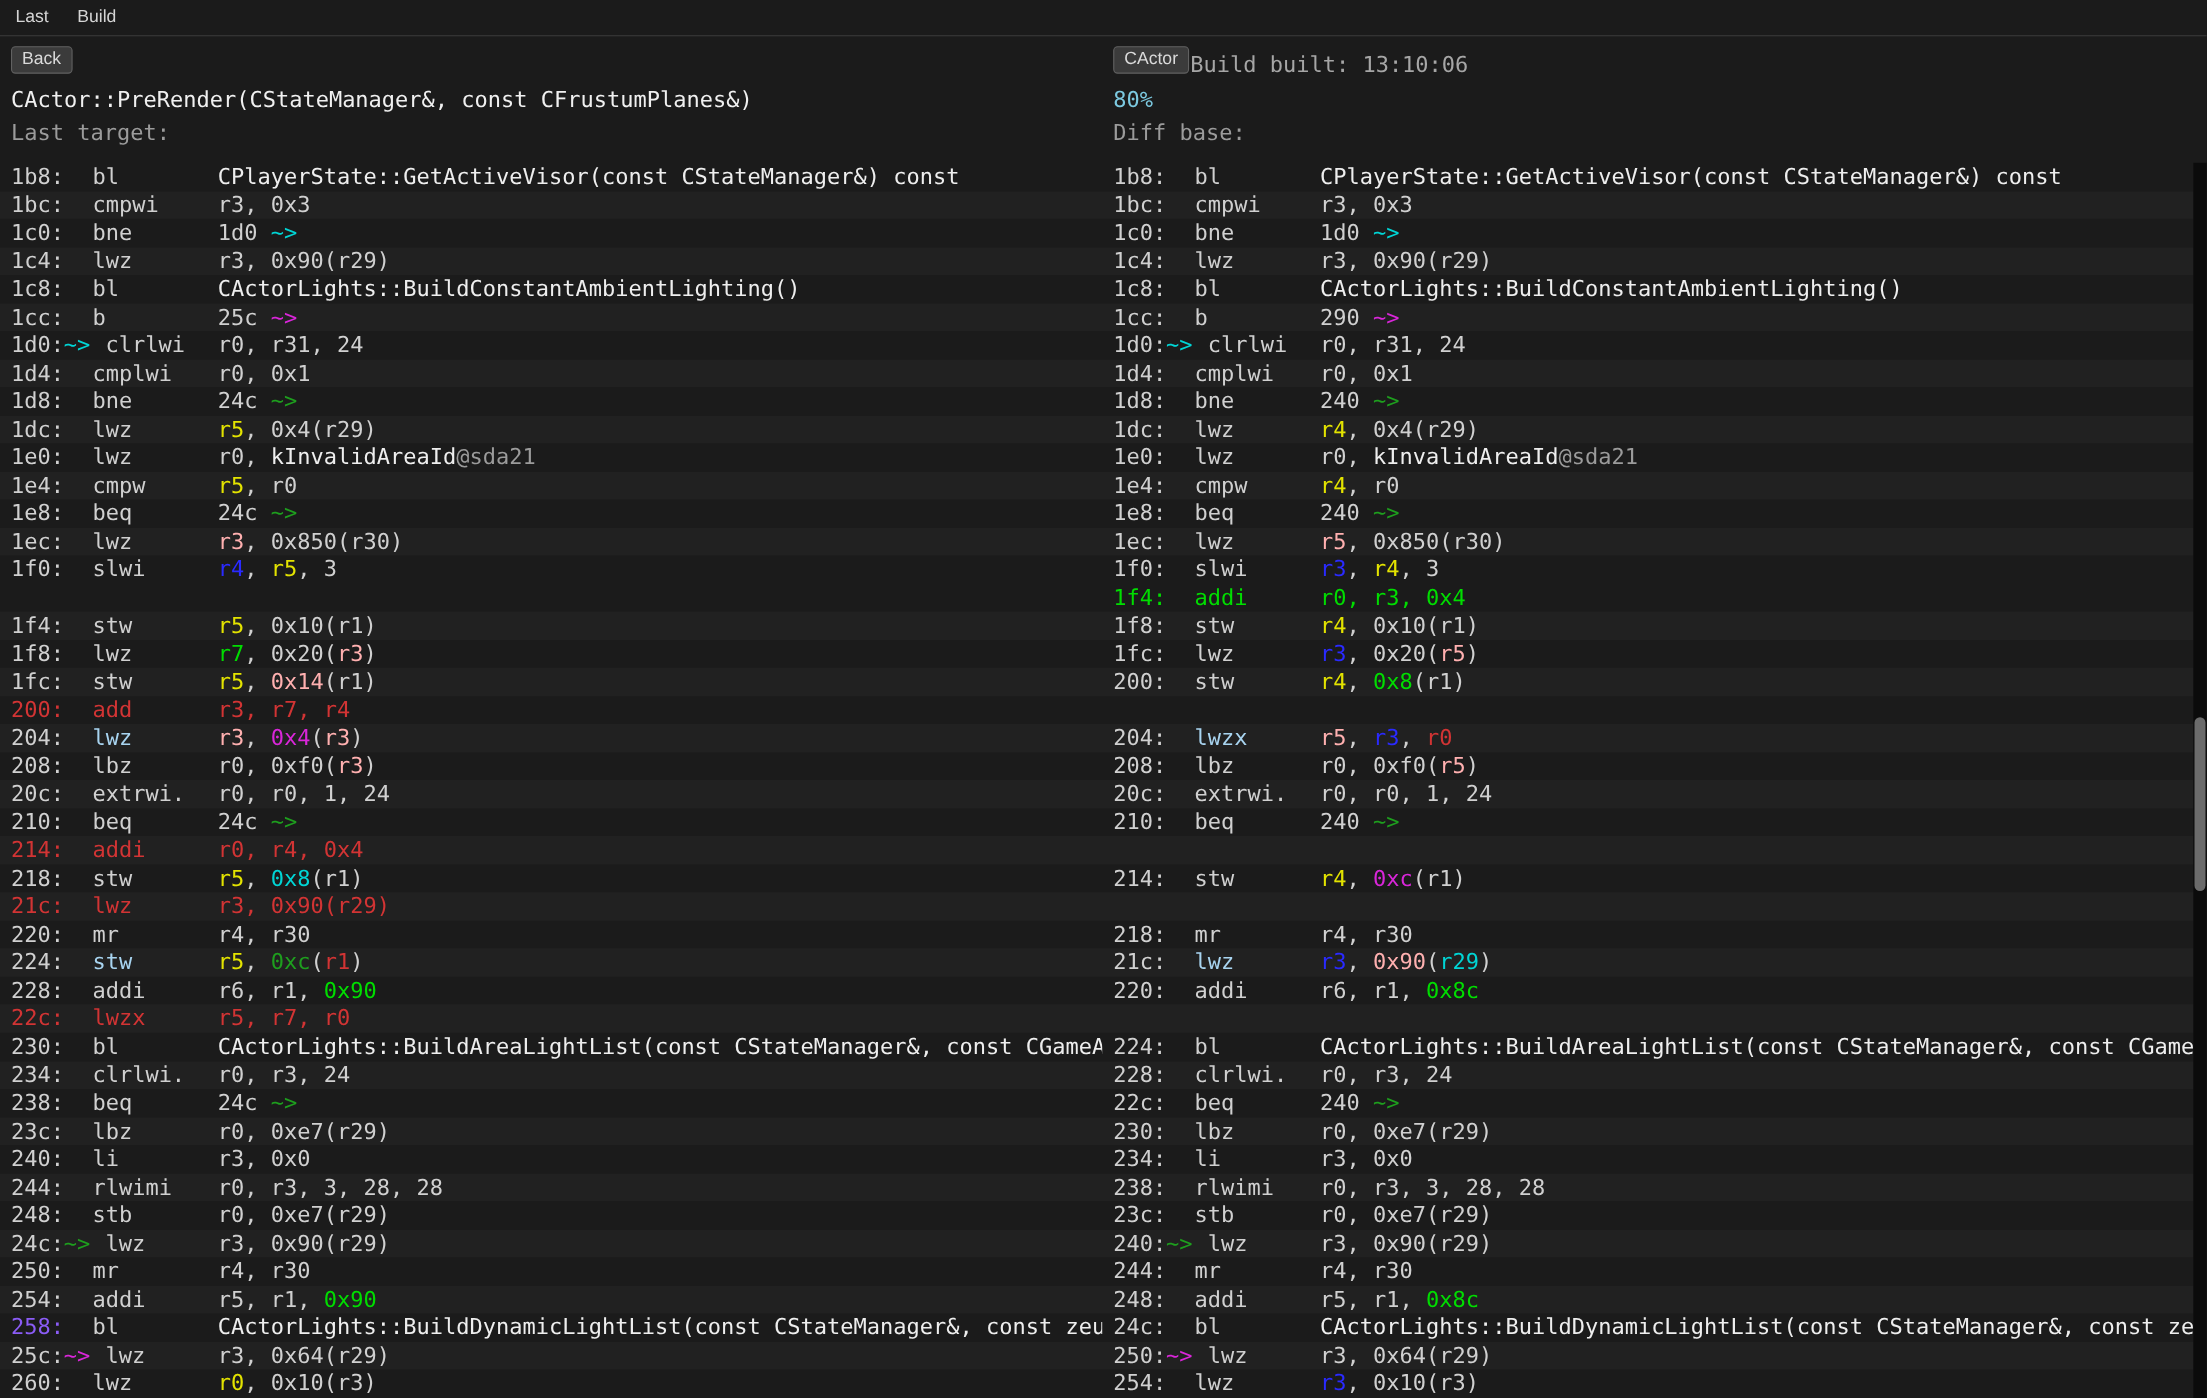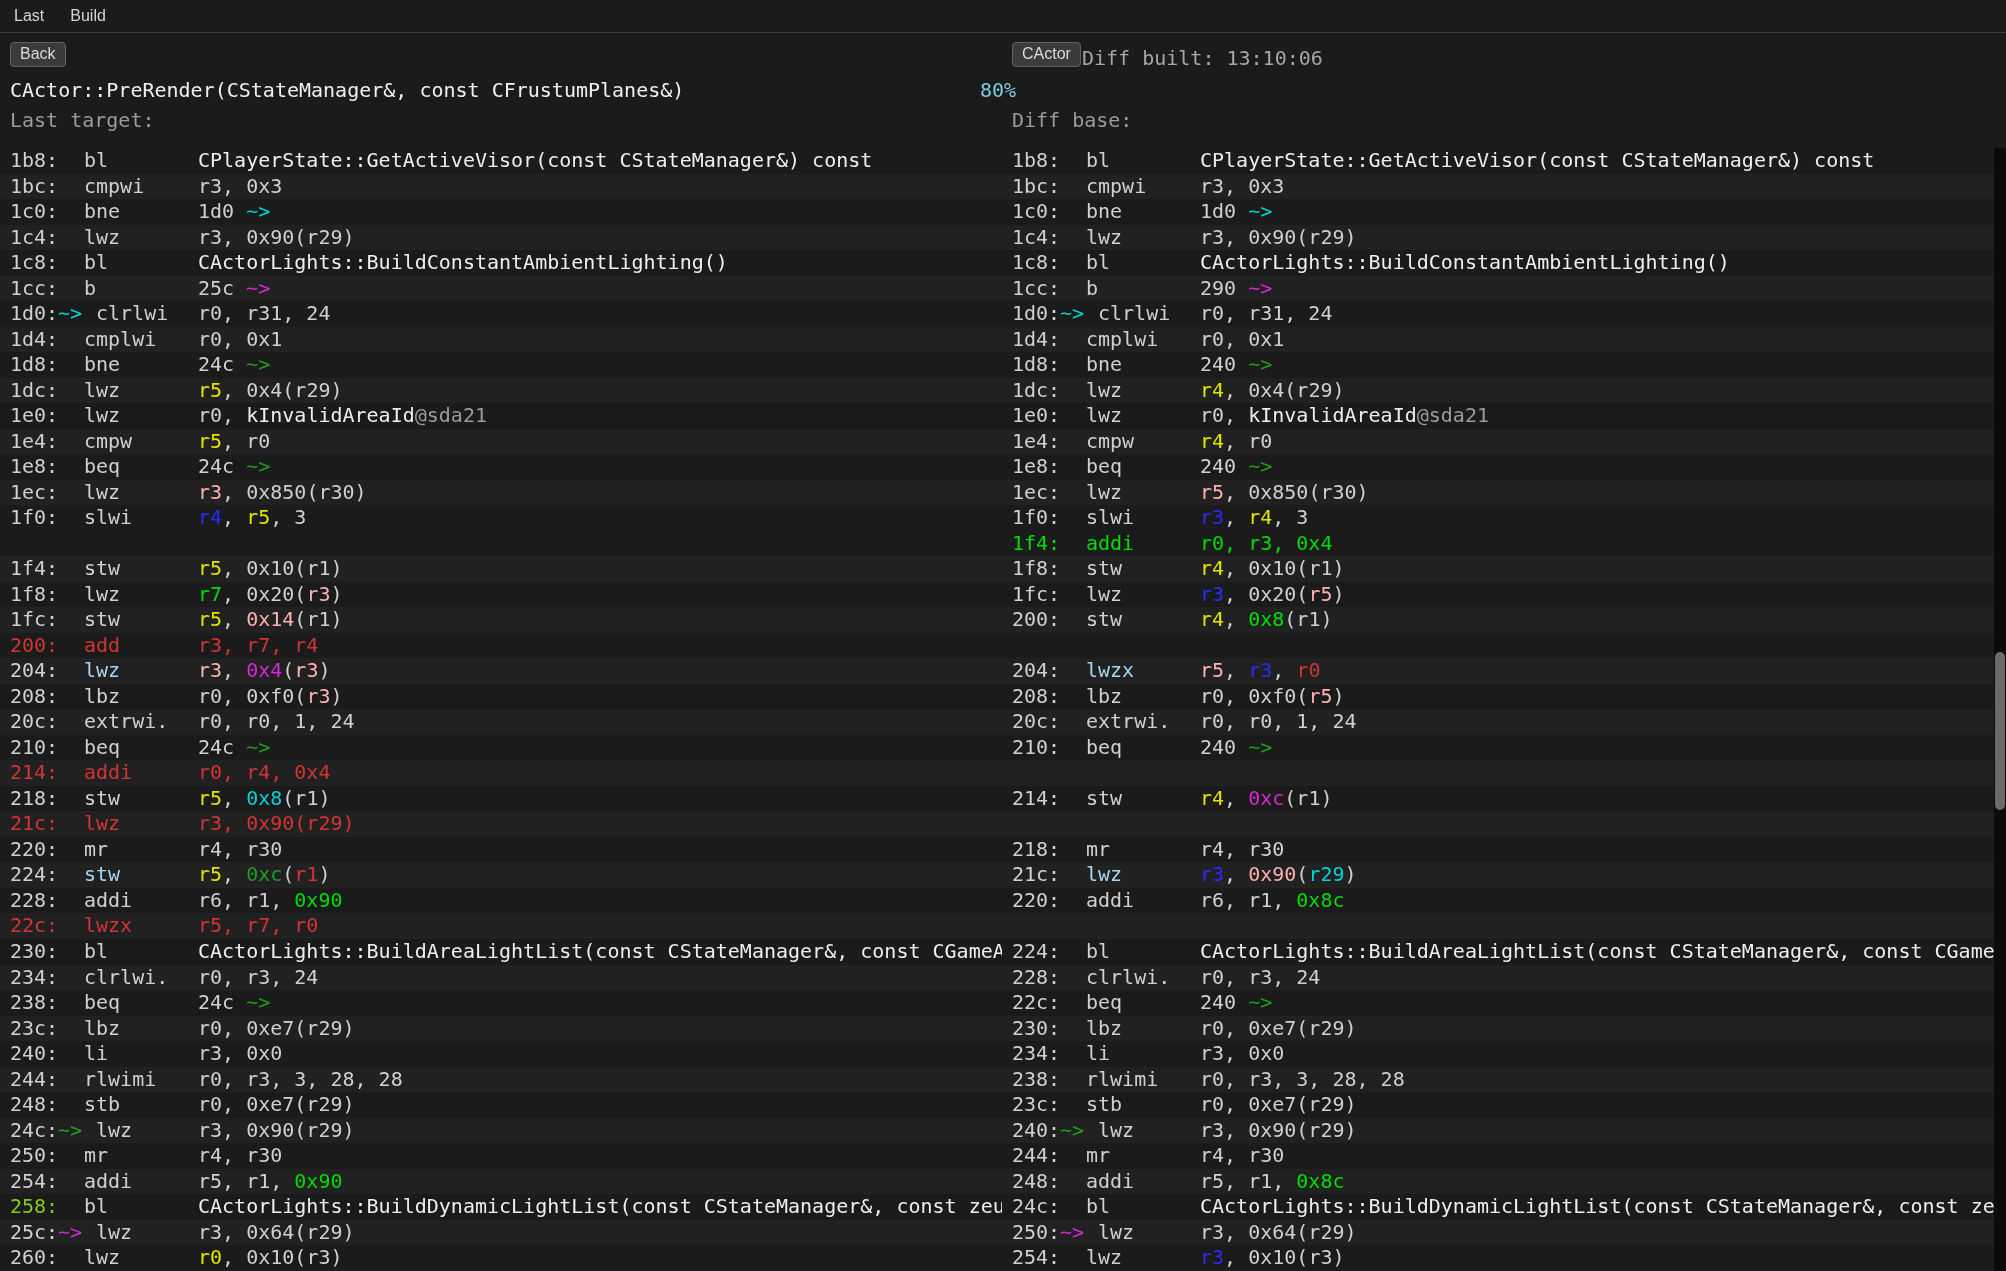--- a/index.html
+++ b/index.html
@@ -13,21 +13,21 @@
   
   .btn{display:inline-block;background:#3b3b3b;border:1px solid #616161;border-radius:4px;
        padding:2px 9px 3px 9px;font-family:"Liberation Sans",sans-serif;font-size:16px;color:#dadada;}
   .hdr-left{position:absolute;left:10px;top:42px;}
   .hdr-right{position:absolute;left:1012px;top:42px;}
   .fn-title{position:absolute;left:10px;top:78px;font-size:20px;color:#f0f0f0;white-space:pre;}
   .diff-label{position:absolute;font-size:20px;color:#9b9b9b;white-space:pre;}
   .dl-left{left:10px;top:108px;}
   .dl-right{left:1012px;top:108px;}
   .last-built{position:absolute;left:1082px;top:46px;font-size:20px;color:#a6a6a6;white-space:pre;}
-  .match{position:absolute;left:980px;top:78px;font-size:20px;white-space:pre;}
+  .match{position:absolute;left:1012px;top:78px;font-size:20px;white-space:pre;}
   
   .code{position:absolute;left:0;top:148px;width:1994px;}
   .row{position:relative;height:25.52px;width:1994px;}
   .row.alt{background:#212121;}
   .cell{position:absolute;top:0;height:100%;overflow:hidden;white-space:pre;}
   .cl{left:0;width:1002px;}
   .cr{left:1002px;width:992px;}
   .cell span{position:absolute;top:0;line-height:25.52px;font-size:20px;white-space:pre;}
   .addr{left:10px;}
   .jump{left:58px;}
@@ -49,21 +49,21 @@
 
 <div class="hdr-left">
   <span class="btn">Back</span>
 </div>
 <div class="fn-title">CActor::PreRender(CStateManager&amp;, const CFrustumPlanes&amp;)</div>
 <div class="diff-label dl-left">Last target:</div>
 
 <div class="hdr-right">
   <span class="btn">CActor</span>
 </div>
-<div class="last-built">Diff built: 13:10:06</div>
+<div class="last-built">Build built: 13:10:06</div>
 <div class="match" style="color: rgb(124, 201, 224);">80%</div>
 <div class="diff-label dl-right">Diff base:</div>
 
 <div class="code">
     <div class="row">
       <div class="cell cl"><span class="addr" style="color: rgb(208, 208, 208);">1b8:</span><span class="mnem" style="color: rgb(208, 208, 208);">bl</span><span class="ops"><span class="" style="color: rgb(238, 238, 238);">CPlayerState::GetActiveVisor(const CStateManager&amp;) const</span></span></div>
       <div class="cell cr"><span class="addr" style="color: rgb(208, 208, 208);">1b8:</span><span class="mnem" style="color: rgb(208, 208, 208);">bl</span><span class="ops"><span class="" style="color: rgb(238, 238, 238);">CPlayerState::GetActiveVisor(const CStateManager&amp;) const</span></span></div>
     </div>
     <div class="row alt">
       <div class="cell cl"><span class="addr" style="color: rgb(208, 208, 208);">1bc:</span><span class="mnem" style="color: rgb(208, 208, 208);">cmpwi</span><span class="ops"><span class="" style="color: rgb(208, 208, 208);">r3, 0x3</span></span></div>
@@ -219,21 +219,21 @@
     </div>
     <div class="row">
       <div class="cell cl"><span class="addr" style="color: rgb(208, 208, 208);">250:</span><span class="mnem" style="color: rgb(208, 208, 208);">mr</span><span class="ops"><span class="" style="color: rgb(208, 208, 208);">r4, r30</span></span></div>
       <div class="cell cr"><span class="addr" style="color: rgb(208, 208, 208);">244:</span><span class="mnem" style="color: rgb(208, 208, 208);">mr</span><span class="ops"><span class="" style="color: rgb(208, 208, 208);">r4, r30</span></span></div>
     </div>
     <div class="row alt">
       <div class="cell cl"><span class="addr" style="color: rgb(208, 208, 208);">254:</span><span class="mnem" style="color: rgb(208, 208, 208);">addi</span><span class="ops"><span class="" style="color: rgb(208, 208, 208);">r5, r1, </span><span class="" style="color: rgb(0, 221, 0);">0x90</span></span></div>
       <div class="cell cr"><span class="addr" style="color: rgb(208, 208, 208);">248:</span><span class="mnem" style="color: rgb(208, 208, 208);">addi</span><span class="ops"><span class="" style="color: rgb(208, 208, 208);">r5, r1, </span><span class="" style="color: rgb(0, 221, 0);">0x8c</span></span></div>
     </div>
     <div class="row">
-      <div class="cell cl"><span class="addr" style="color: #84cc16;">258:</span><span class="mnem" style="color: rgb(208, 208, 208);">bl</span><span class="ops"><span class="" style="color: rgb(238, 238, 238);">CActorLights::BuildDynamicLightList(const CStateManager&amp;, const zeus::CAABox&amp;)</span></span></div>
+      <div class="cell cl"><span class="addr" style="color: #8b5cf6;">258:</span><span class="mnem" style="color: rgb(208, 208, 208);">bl</span><span class="ops"><span class="" style="color: rgb(238, 238, 238);">CActorLights::BuildDynamicLightList(const CStateManager&amp;, const zeus::CAABox&amp;)</span></span></div>
       <div class="cell cr"><span class="addr" style="color: rgb(208, 208, 208);">24c:</span><span class="mnem" style="color: rgb(208, 208, 208);">bl</span><span class="ops"><span class="" style="color: rgb(238, 238, 238);">CActorLights::BuildDynamicLightList(const CStateManager&amp;, const zeus::CAABox&amp;)</span></span></div>
     </div>
     <div class="row alt">
       <div class="cell cl"><span class="addr" style="color: rgb(208, 208, 208);">25c:</span><span class="jump" style="color: rgb(217, 38, 217);">~&gt;</span><span class="mnem sh" style="color: rgb(208, 208, 208);">lwz</span><span class="ops"><span class="" style="color: rgb(208, 208, 208);">r3, 0x64(r29)</span></span></div>
       <div class="cell cr"><span class="addr" style="color: rgb(208, 208, 208);">250:</span><span class="jump" style="color: rgb(217, 38, 217);">~&gt;</span><span class="mnem sh" style="color: rgb(208, 208, 208);">lwz</span><span class="ops"><span class="" style="color: rgb(208, 208, 208);">r3, 0x64(r29)</span></span></div>
     </div>
     <div class="row">
       <div class="cell cl"><span class="addr" style="color: rgb(208, 208, 208);">260:</span><span class="mnem" style="color: rgb(208, 208, 208);">lwz</span><span class="ops"><span class="" style="color: rgb(227, 227, 0);">r0</span><span class="" style="color: rgb(208, 208, 208);">, 0x10(r3)</span></span></div>
       <div class="cell cr"><span class="addr" style="color: rgb(208, 208, 208);">254:</span><span class="mnem" style="color: rgb(208, 208, 208);">lwz</span><span class="ops"><span class="" style="color: rgb(42, 42, 255);">r3</span><span class="" style="color: rgb(208, 208, 208);">, 0x10(r3)</span></span></div>
     </div>

